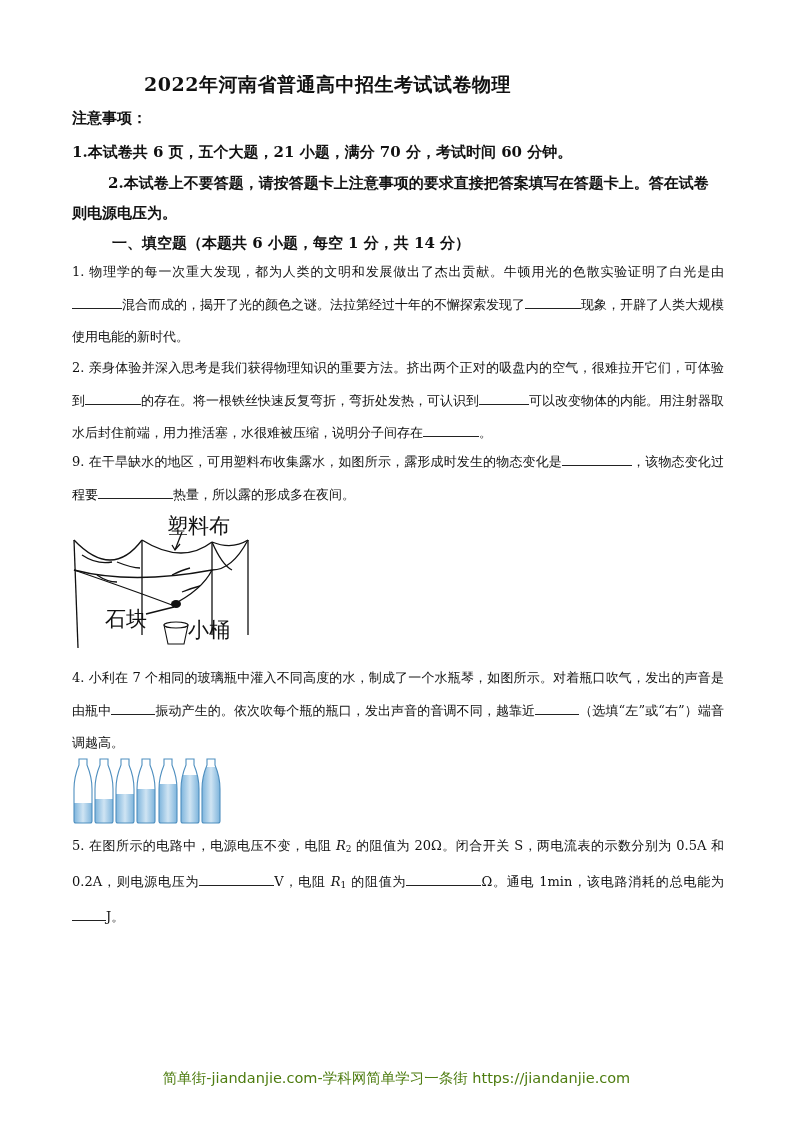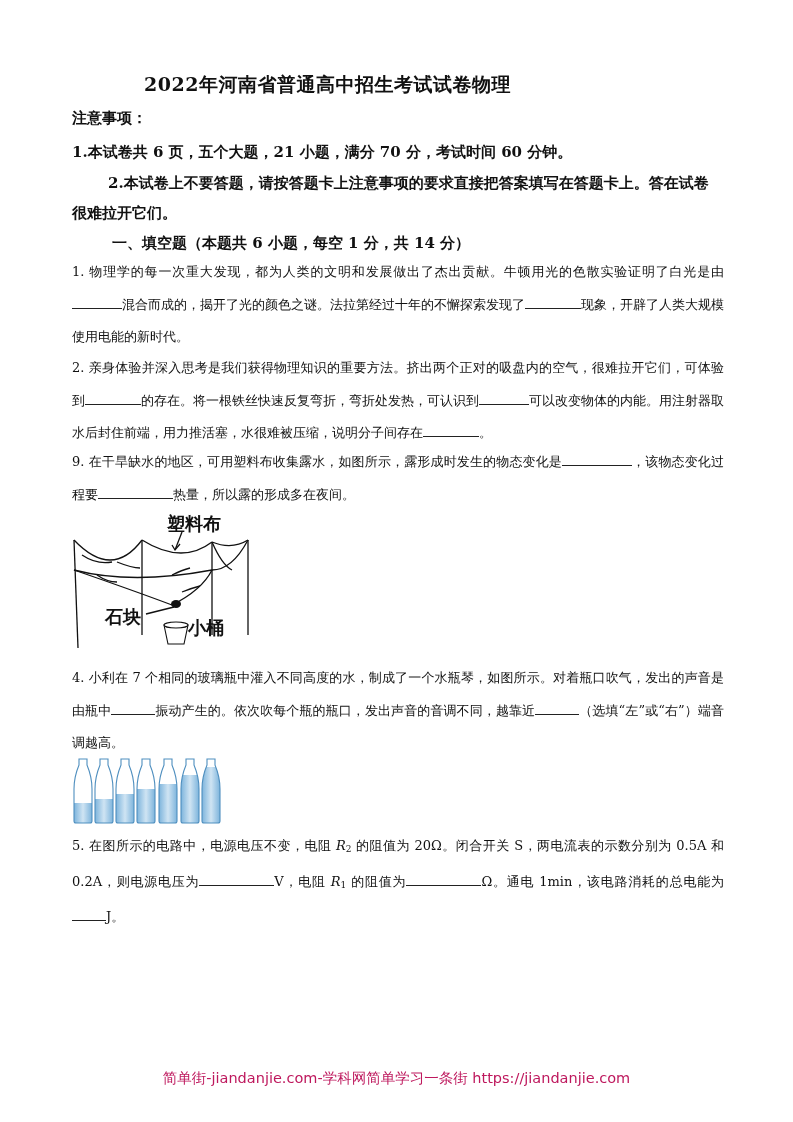--- a/index.html
+++ b/index.html
@@ -16,35 +16,35 @@
     position: absolute; left: 72px; font-size: 15px; font-weight: bold; white-space: nowrap;
   }
   .para {
     position: absolute; left: 72px; width: 652px; font-size: 13px; line-height: 32.5px;
     text-align: justify; text-align-last: left;
   }
   .blank { display: inline-block; border-bottom: 1px solid #222; height: 14px; vertical-align: baseline; }
   .w50 { width: 50px; } .w55 { width: 56px; } .w45 { width: 44px; } .w70 { width: 70px; } .w75 { width: 75px; } .w34 { width: 34px; }
   .ital { font-style: italic; }
   .sub { font-size: 9px; vertical-align: -2px; }
-  .fig-label { position: absolute; font-size: 18px; font-family: "DejaVu Serif", serif; font-weight: bold; }
+  .fig-label { position: absolute; font-size: 21px; font-family: "DejaVu Serif", serif; }
   .footer {
     position: absolute; top: 1069px; left: 0; width: 793px; text-align: center;
-    font-family: "DejaVu Sans", "Liberation Sans", sans-serif; font-size: 14.5px; color: #be185d;
+    font-family: "DejaVu Sans", "Liberation Sans", sans-serif; font-size: 14.5px; color: #4d7c0f;
   }
 </style>
 </head>
 <body>
 
 <div class="title">2022年河南省普通高中招生考试试卷物理</div>
 
 <div class="bold-line" style="top:109px;">注意事项：</div>
 <div class="bold-line" style="top:143px;">1.本试卷共 6 页，五个大题，21 小题，满分 70 分，考试时间 60 分钟。</div>
 <div class="bold-line" style="top:174px;margin-left:36px;">2.本试卷上不要答题，请按答题卡上注意事项的要求直接把答案填写在答题卡上。答在试卷</div>
-<div class="bold-line" style="top:204px;">很难拉开它们。</div>
+<div class="bold-line" style="top:204px;">则电源电压为。</div>
 <div class="bold-line" style="top:234px;margin-left:40px;">一、填空题（本题共 6 小题，每空 1 分，共 14 分）</div>
 
 <div class="para" style="top:256px;">
   <span>1. 物理学的每一次重大发现，都为人类的文明和发展做出了杰出贡献。牛顿用光的色散实验证明了白光是由</span><span class="blank w50"></span><span>混合而成的，揭开了光的颜色之谜。法拉第经过十年的不懈探索发现了</span><span class="blank w55"></span><span>现象，开辟了人类大规模使用电能的新时代。</span>
 </div>
 
 <div class="para" style="top:352px;">
   <span>2. 亲身体验并深入思考是我们获得物理知识的重要方法。挤出两个正对的吸盘内的空气，很难拉开它们，可体验到</span><span class="blank w55"></span><span>的存在。将一根铁丝快速反复弯折，弯折处发热，可认识到</span><span class="blank w50"></span><span>可以改变物体的内能。用注射器取水后封住前端，用力推活塞，水很难被压缩，说明分子间存在</span><span class="blank w55"></span><span>。</span>
 </div>
 

